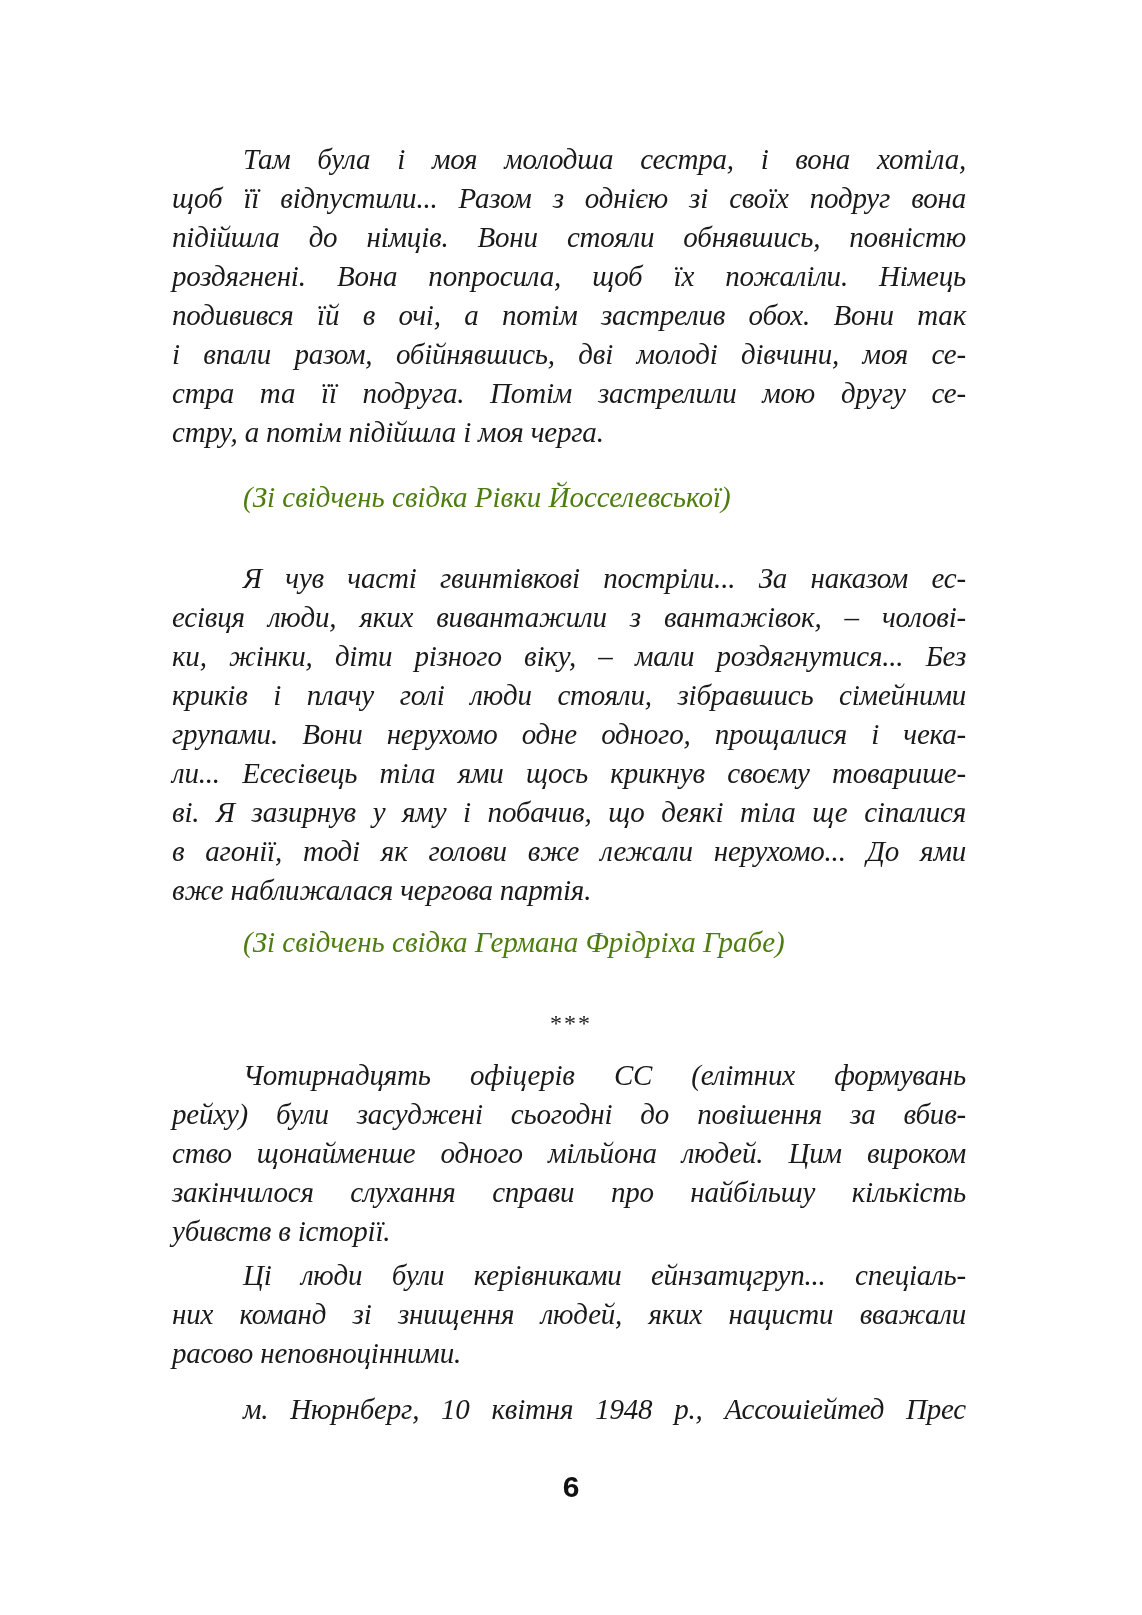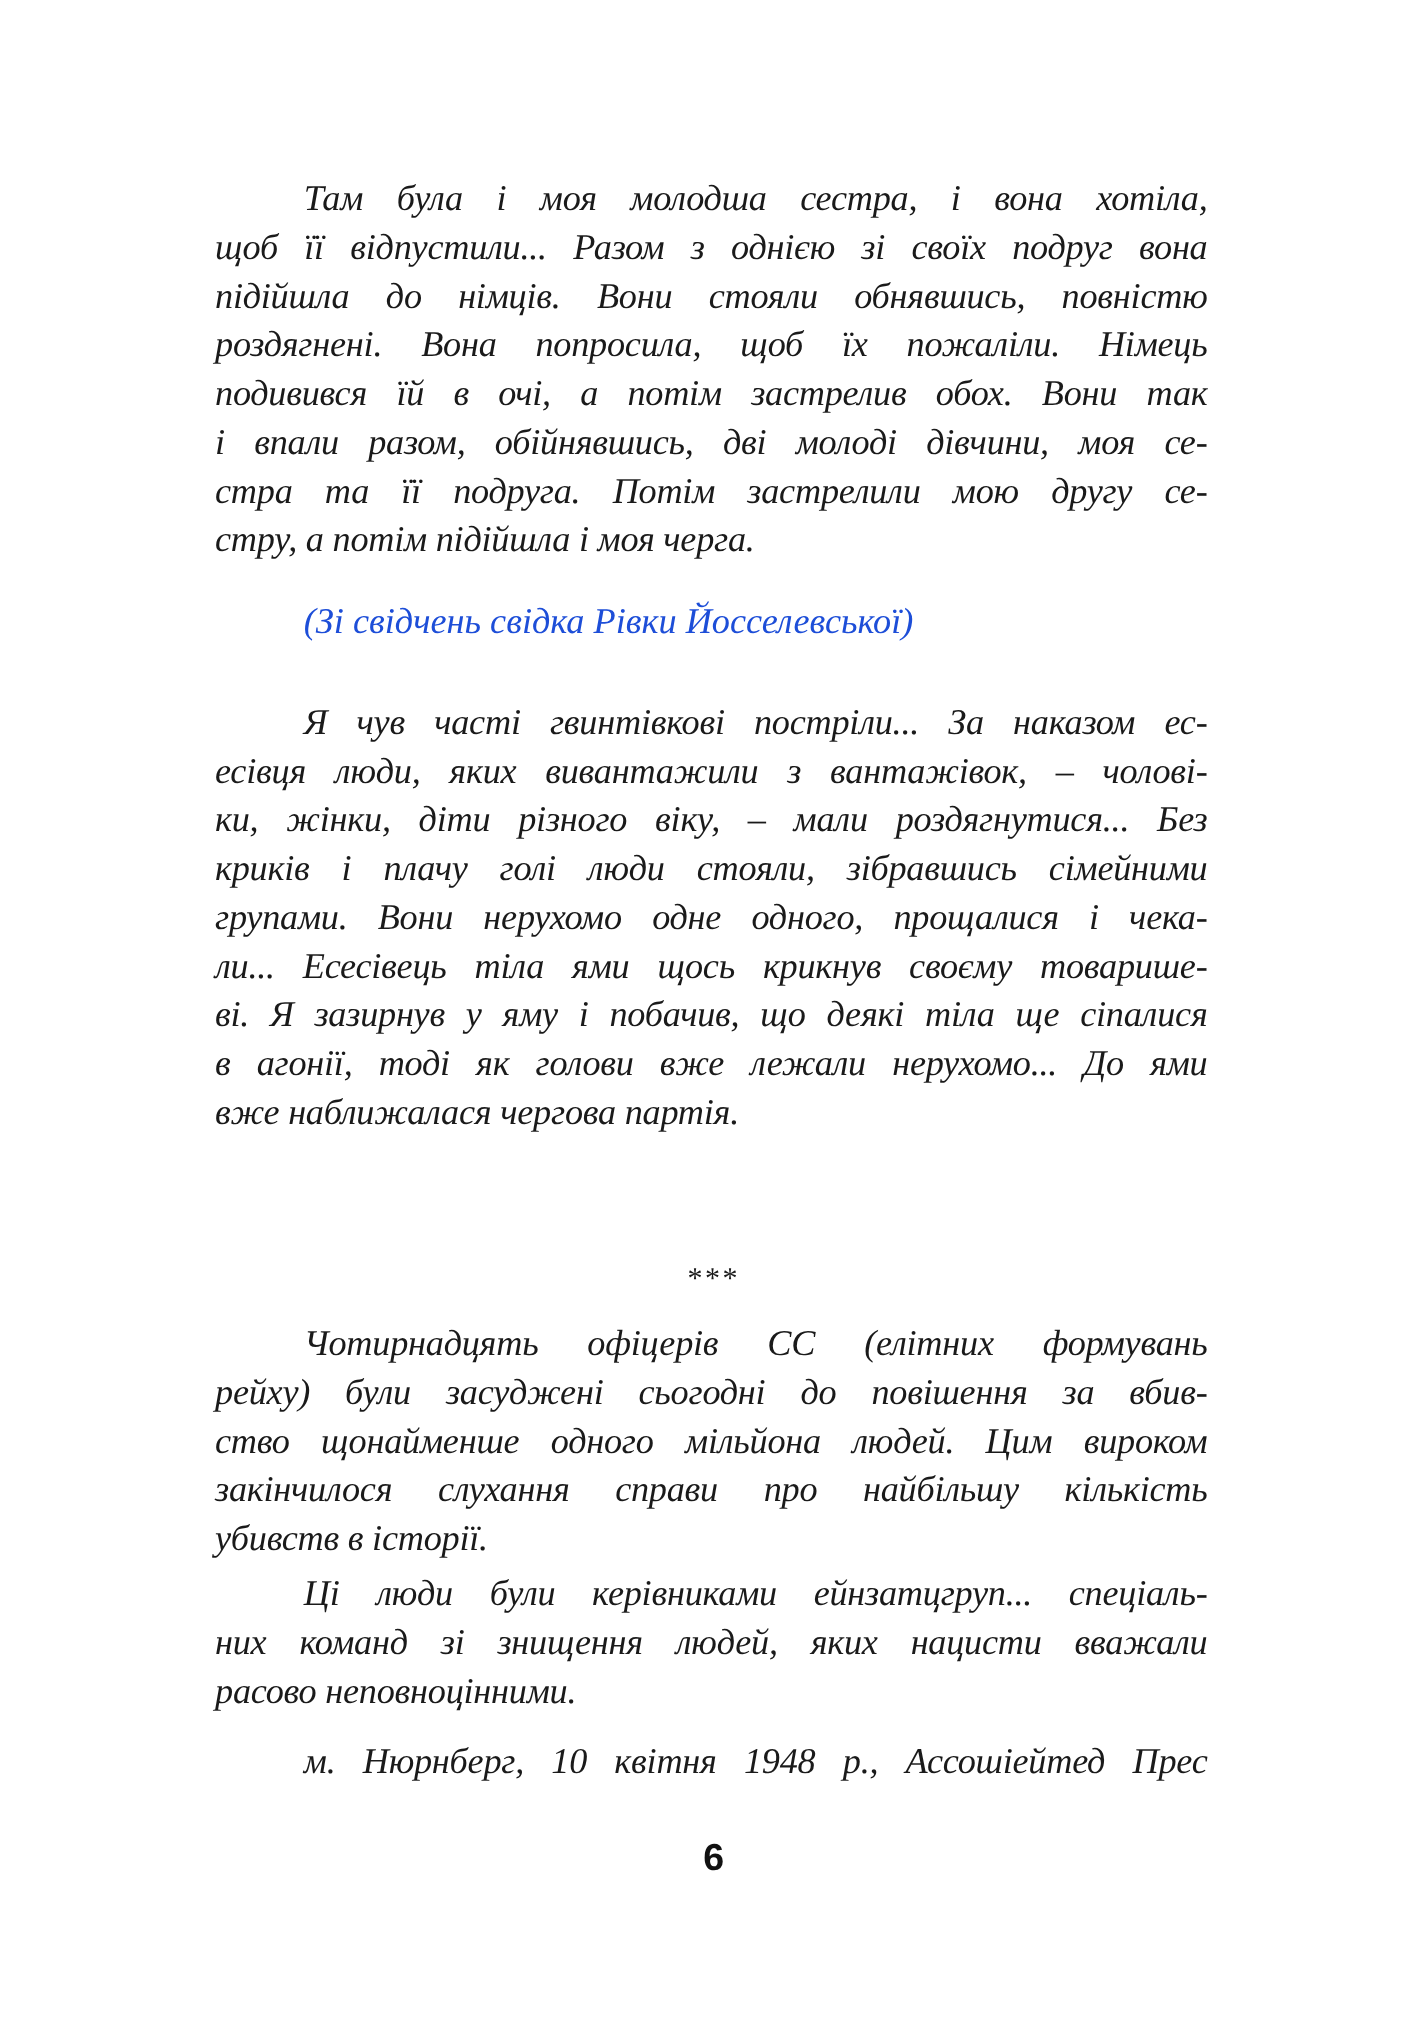--- a/index.html
+++ b/index.html
@@ -21,21 +21,21 @@
     letter-spacing: -0.2px;
   }
   .line.indent { left: 243px; width: 723px; }
   .line.last { text-align-last: left; }
   .attrib {
     position: absolute;
     font-family: "Liberation Serif", "DejaVu Serif", serif;
     font-style: italic;
     font-size: 29px;
     line-height: 34px;
-    color: #1d4ed8;
+    color: #4d7c0f;
     white-space: nowrap;
     text-align: right;
   }
   .stars {
     position: absolute;
     left: 0; width: 1142px;
     text-align: center;
     font-family: "Liberation Serif", serif;
     font-size: 24px;
     color: #1a1a1a;
@@ -72,20 +72,21 @@
     <div class="line indent" style="top:561px">Я чув часті гвинтівкові постріли... За наказом ес-</div>
     <div class="line" style="top:600px">есівця люди, яких вивантажили з вантажівок, – чолові-</div>
     <div class="line" style="top:639px">ки, жінки, діти різного віку, – мали роздягнутися... Без</div>
     <div class="line" style="top:678px">криків і плачу голі люди стояли, зібравшись сімейними</div>
     <div class="line" style="top:717px">групами. Вони нерухомо одне одного, прощалися і чека-</div>
     <div class="line" style="top:756px">ли... Есесівець тіла ями щось крикнув своєму товарише-</div>
     <div class="line" style="top:795px">ві. Я зазирнув у яму і побачив, що деякі тіла ще сіпалися</div>
     <div class="line" style="top:834px">в агонії, тоді як голови вже лежали нерухомо... До ями</div>
     <div class="line last" style="top:873px">вже наближалася чергова партія.</div>
   </div>
+  <div class="attrib" style="left:243px; top:925px">(Зі свідчень свідка Германа Фрідріха Грабе)</div>
 
   <div class="stars" style="top:1010px">***</div>
 
   <div>
     <div class="line indent" style="top:1058px">Чотирнадцять офіцерів СС (елітних формувань</div>
     <div class="line" style="top:1097px">рейху) були засуджені сьогодні до повішення за вбив-</div>
     <div class="line" style="top:1136px">ство щонайменше одного мільйона людей. Цим вироком</div>
     <div class="line" style="top:1175px">закінчилося слухання справи про найбільшу кількість</div>
     <div class="line last" style="top:1214px">убивств в історії.</div>
   </div>

